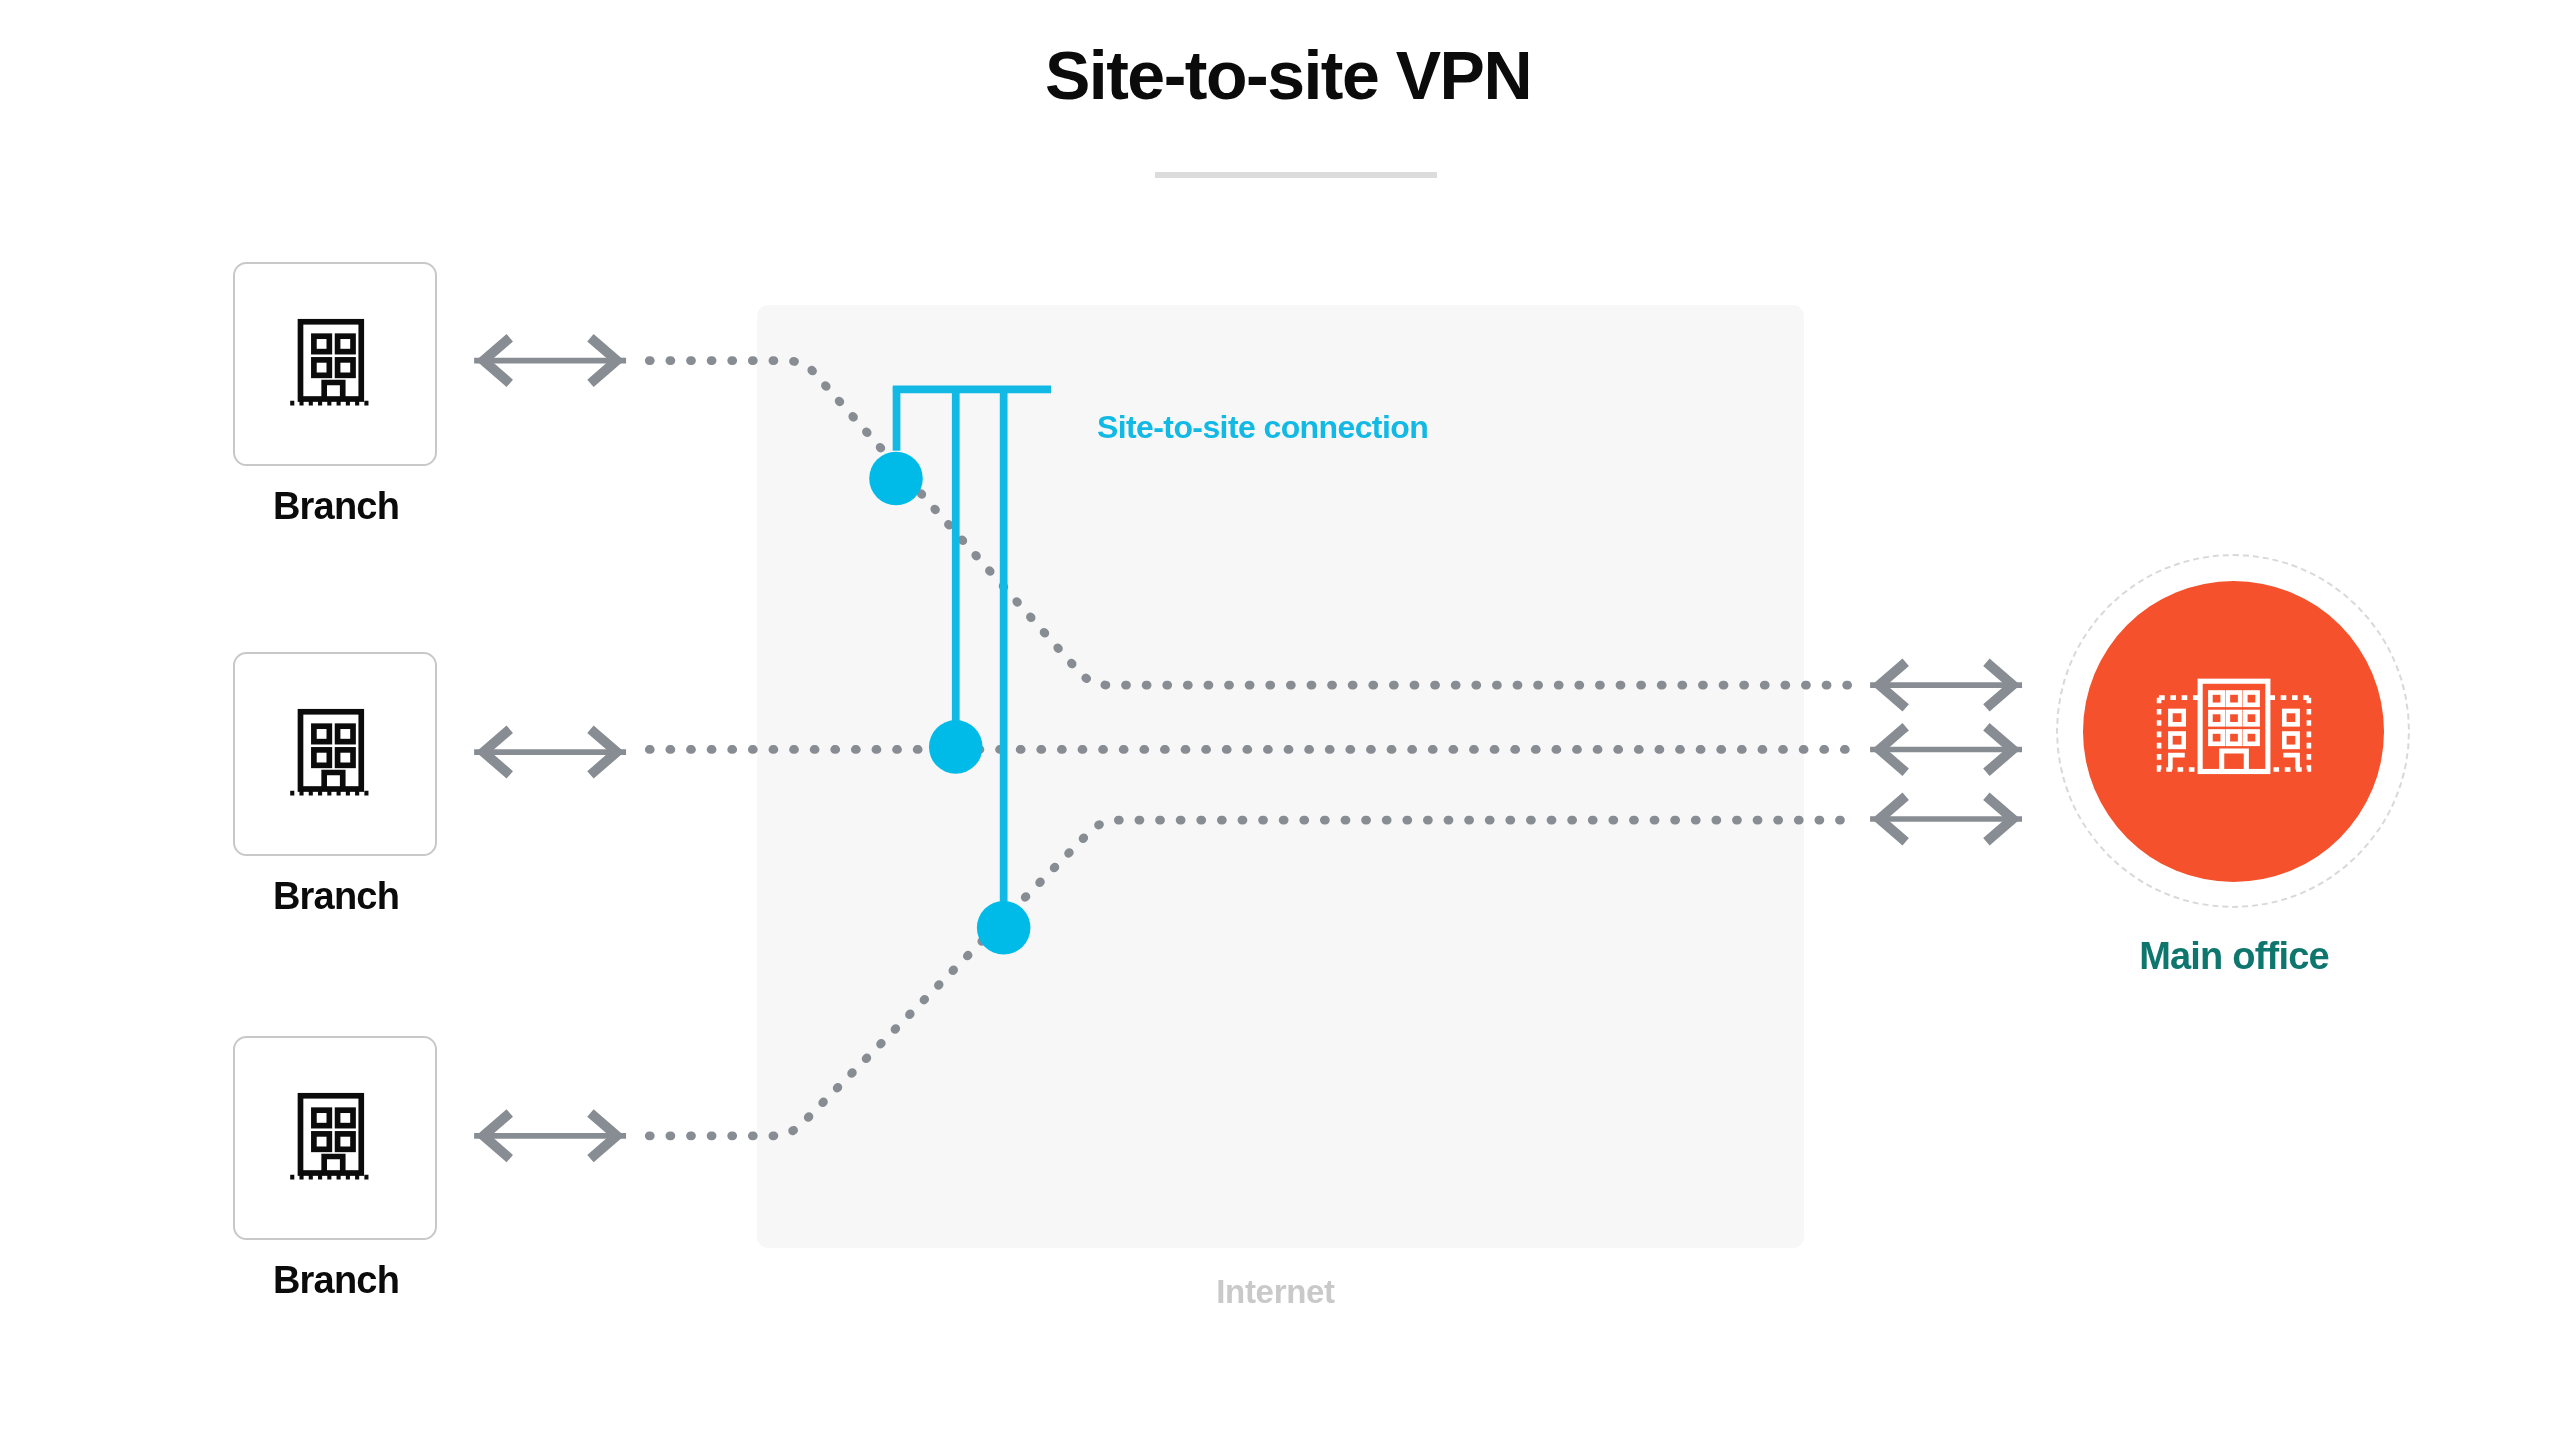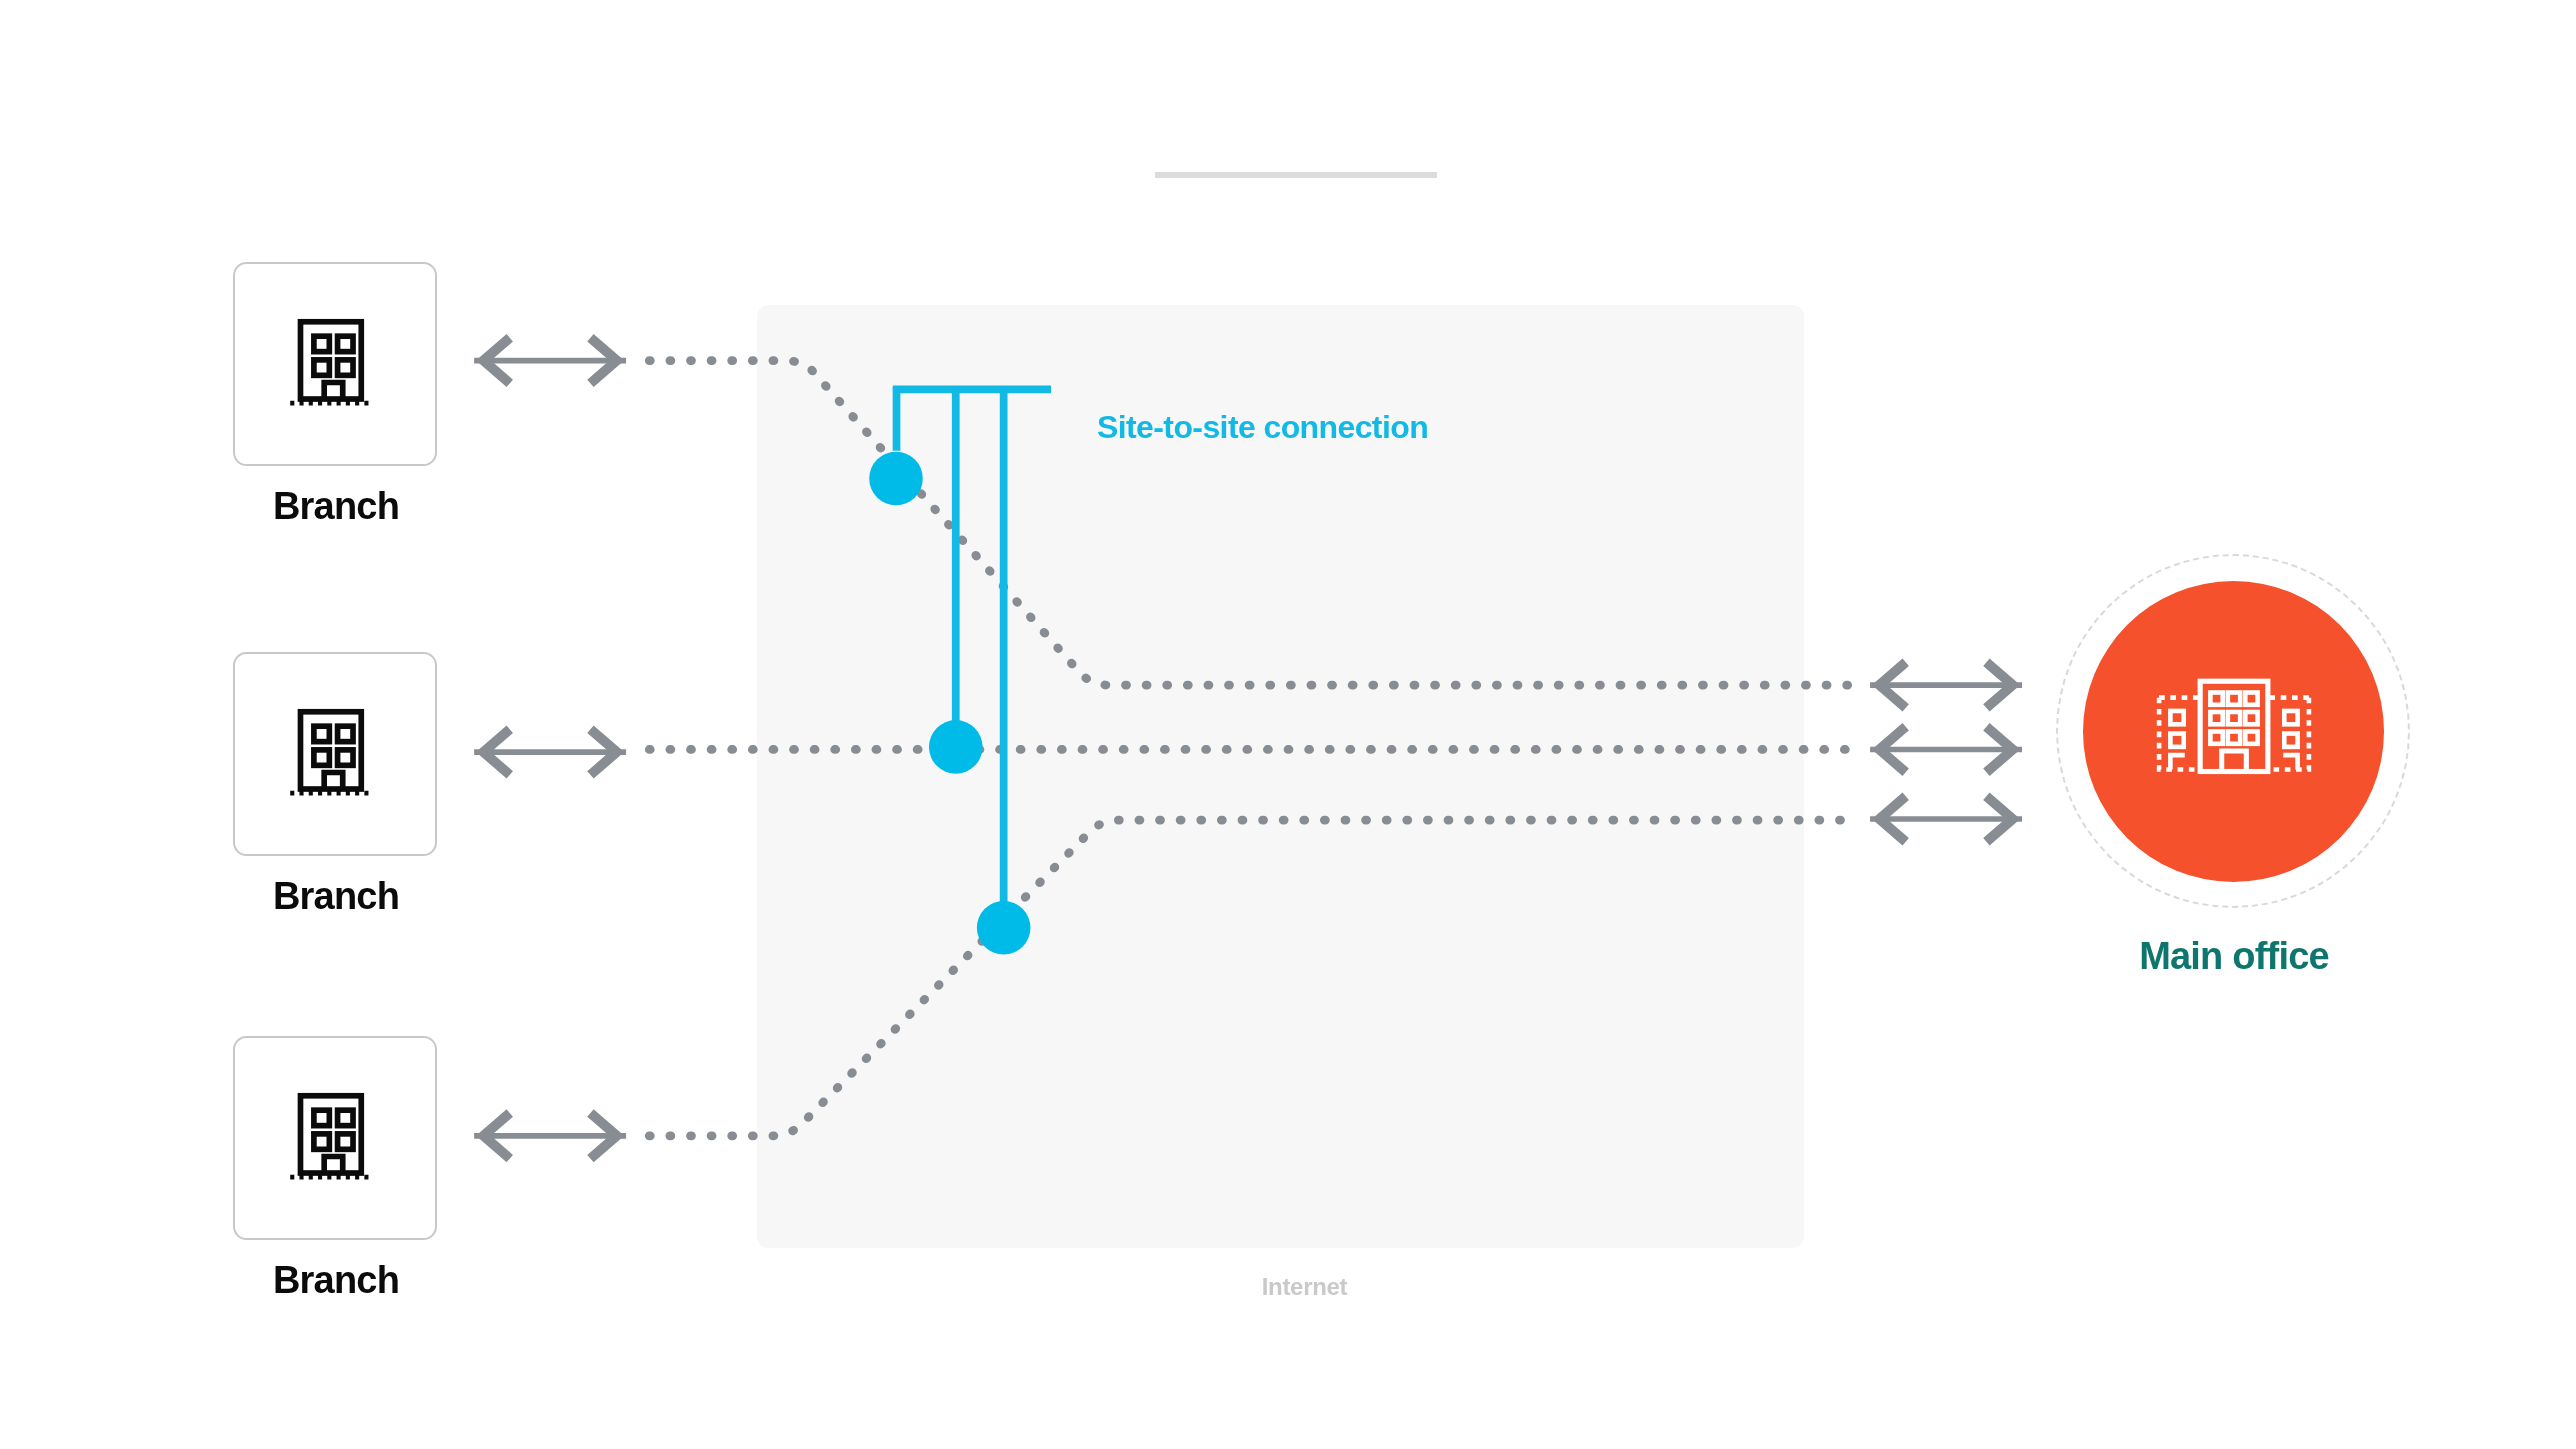--- a/index.html
+++ b/index.html
@@ -51,25 +51,25 @@
     position: absolute;
     left: 757px;
     top: 305px;
     width: 1047px;
     height: 943px;
     background: #f7f7f7;
     border-radius: 11.3px;
   }
   .internet-label {
     position: absolute;
-    left: 781px;
+    left: 752px;
     top: 1273px;
     width: 1047px;
     text-align: center;
-    font-size: 24px;
+    font-size: 33px;
     font-weight: 700;
     color: #c9c9c9;
     letter-spacing: -0.3px;
   }
 
   
   .branch {
     position: absolute;
     width: 206px;
   }
@@ -164,20 +164,21 @@
     width: 2576px;
     height: 1449px;
     pointer-events: none;
   }
 </style>
 </head>
 <body>
 
 <div id="stage">
 
+  <div class="title">Site-to-site VPN</div>
   <div class="title-rule"></div>
 
   <div class="internet-box"></div>
   <div class="internet-label">Internet</div>
 
   <svg id="wires" viewBox="0 0 5000 2813">
     <defs>
       <g id="arrow-double">
         <line x1="0" y1="0" x2="295" y2="0" stroke="#888d93" stroke-width="11"></line>
         <polyline points="62,-38 18,0 62,38" fill="none" stroke="#888d93" stroke-width="19" stroke-linecap="square" stroke-linejoin="miter"></polyline>

